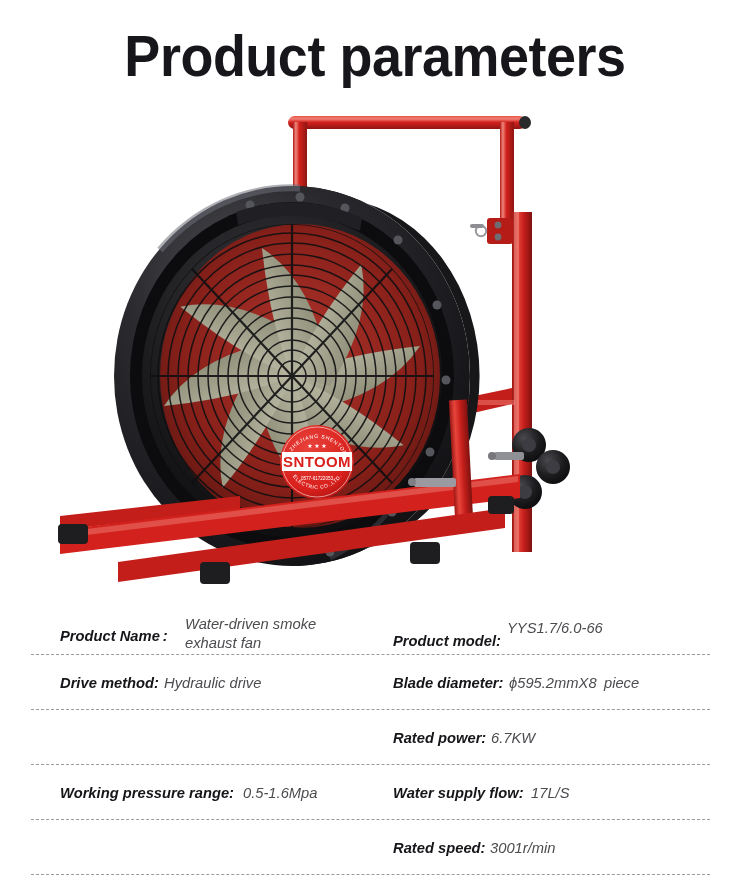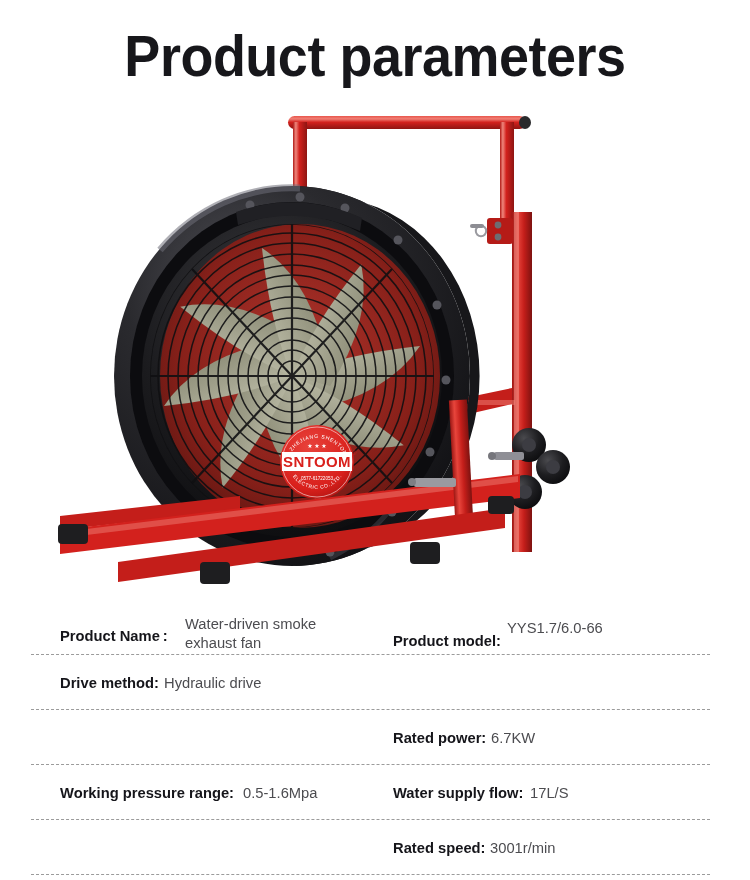--- a/index.html
+++ b/index.html
@@ -51,20 +51,21 @@
     left: 0;
     top: 600px;
     width: 750px;
     height: 280px;
   }
   .spec-row {
     position: relative;
     height: 55px;
     display: flex;
     align-items: center;
+    font-style: italic;
   }
   .spec-sep {
     position: absolute;
     left: 31px;
     right: 40px;
     bottom: 0;
     height: 0;
     border-top: 1px dashed #9b9b9b;
   }
   .cell {
@@ -346,20 +347,24 @@
       <span class="val">YYS1.7/6.0-66</span>
     </div>
     <div class="spec-sep"></div>
   </div>
 
   <div class="spec-row">
     <div class="cell cell-left">
       <span class="lbl">Drive method:</span>
       <span class="val">Hydraulic drive</span>
     </div>
+    <div class="cell cell-right">
+      <span class="lbl">Blade diameter:</span>
+      <span class="val">ϕ595.2mmX8 piece</span>
+    </div>
     <div class="spec-sep"></div>
   </div>
 
   <div class="spec-row">
     <div class="cell cell-right">
       <span class="lbl">Rated power:</span>
       <span class="val">6.7KW</span>
     </div>
     <div class="spec-sep"></div>
   </div>

